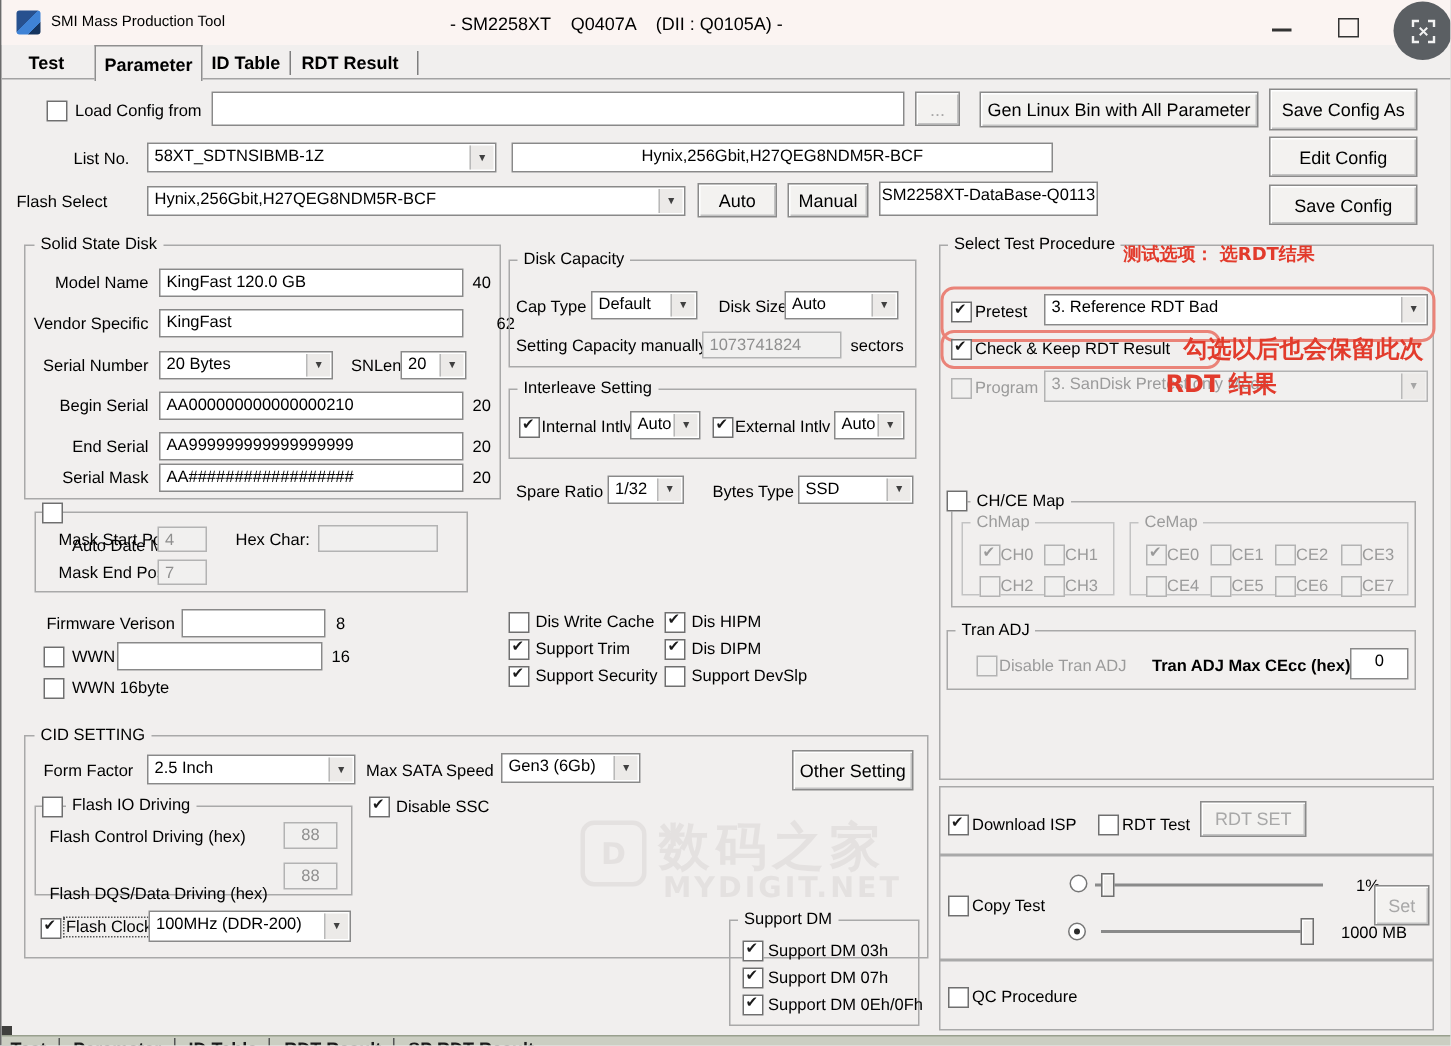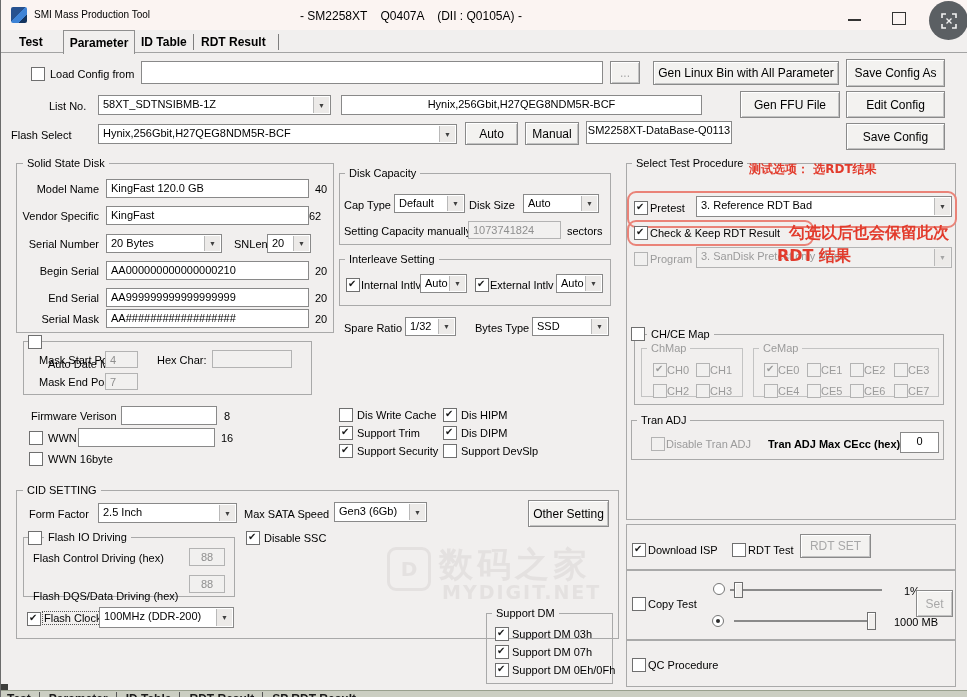--- a/index.html
+++ b/index.html
@@ -96,21 +96,20 @@
   <div class="btn disabled" style="left:609px;top:61px;width:30px;height:23px;">...</div>
   <div class="btn" style="left:845px;top:59px;width:99px;height:28px;">Save Config As</div>
   <div class="btn" style="left:652px;top:61px;width:186px;height:24px;">Gen Linux Bin with All Parameter</div>
 
   <span class="lbl" style="left:48px;top:100px;">List No.</span>
   <div class="combo" style="left:97px;top:95px;width:233px;height:20px;">
     <span class="txt">58XT_SDTNSIBMB-1Z</span>
     <span class="arw">▼</span>
   </div>
   <div class="tfield center" style="left:340px;top:95px;width:361px;height:20px;">Hynix,256Gbit,H27QEG8NDM5R-BCF</div>
-  <div class="btn" style="left:739px;top:91px;width:100px;height:27px;">Gen FFU File</div>
   <div class="btn" style="left:845px;top:91px;width:99px;height:27px;">Edit Config</div>
 
   <span class="lbl" style="left:10px;top:129px;">Flash Select</span>
   <div class="combo" style="left:97px;top:124px;width:359px;height:20px;">
     <span class="txt">Hynix,256Gbit,H27QEG8NDM5R-BCF</span>
     <span class="arw">▼</span>
   </div>
   <div class="btn" style="left:464px;top:122px;width:53px;height:23px;">Auto</div>
   <div class="btn" style="left:524px;top:122px;width:54px;height:23px;">Manual</div>
   <div class="tfield center" style="left:585px;top:121px;width:146px;height:23px;">SM2258XT-DataBase-Q0113</div>
@@ -118,21 +117,21 @@
 
   <div class="grp" style="left:15px;top:163px;width:318px;height:170px;"></div>
   <span class="glabel" style="left:22px;top:157px;">Solid State Disk</span>
 
   <span class="lbl" style="left:20px;top:183px;width:78px;text-align:right;">Model Name</span>
   <div class="tfield" style="left:105px;top:179px;width:203px;height:19px;">KingFast 120.0 GB</div>
   <span class="lbl" style="left:314px;top:183px;">40</span>
 
   <span class="lbl" style="left:20px;top:210px;width:78px;text-align:right;">Vendor Specific</span>
   <div class="tfield" style="left:105px;top:206px;width:203px;height:19px;">KingFast</div>
-  <span class="lbl" style="left:308px;top:210px;">62</span>
+  <span class="lbl" style="left:330px;top:210px;">62</span>
 
   <span class="lbl" style="left:20px;top:238px;width:78px;text-align:right;">Serial Number</span>
   <div class="combo" style="left:105px;top:234px;width:116px;height:19px;">
     <span class="txt">20 Bytes</span>
     <span class="arw">▼</span>
   </div>
   <span class="lbl" style="left:233px;top:238px;">SNLen</span>
   <div class="combo" style="left:266px;top:234px;width:44px;height:19px;">
     <span class="txt">20</span>
     <span class="arw">▼</span>
@@ -205,21 +204,21 @@
     <span class="arw">▼</span>
   </div>
 
   <div class="grp" style="left:338px;top:173px;width:272px;height:72px;"></div>
   <span class="glabel" style="left:344px;top:167px;">Disk Capacity</span>
   <span class="lbl" style="left:343px;top:199px;">Cap Type</span>
   <div class="combo" style="left:393px;top:194px;width:71px;height:19px;">
     <span class="txt">Default</span>
     <span class="arw">▼</span>
   </div>
-  <span class="lbl" style="left:468px;top:199px;">Disk Size</span>
+  <span class="lbl" style="left:478px;top:199px;">Disk Size</span>
   <div class="combo" style="left:522px;top:194px;width:76px;height:19px;">
     <span class="txt">Auto</span>
     <span class="arw">▼</span>
   </div>
   <span class="lbl" style="left:343px;top:225px;">Setting Capacity manually</span>
   <div class="tfield disabled" style="left:467px;top:221px;width:93px;height:18px;">1073741824</div>
   <span class="lbl" style="left:566px;top:225px;">sectors</span>
 
   <div class="grp" style="left:338px;top:259px;width:272px;height:47px;"></div>
   <span class="glabel" style="left:344px;top:253px;">Interleave Setting</span>

